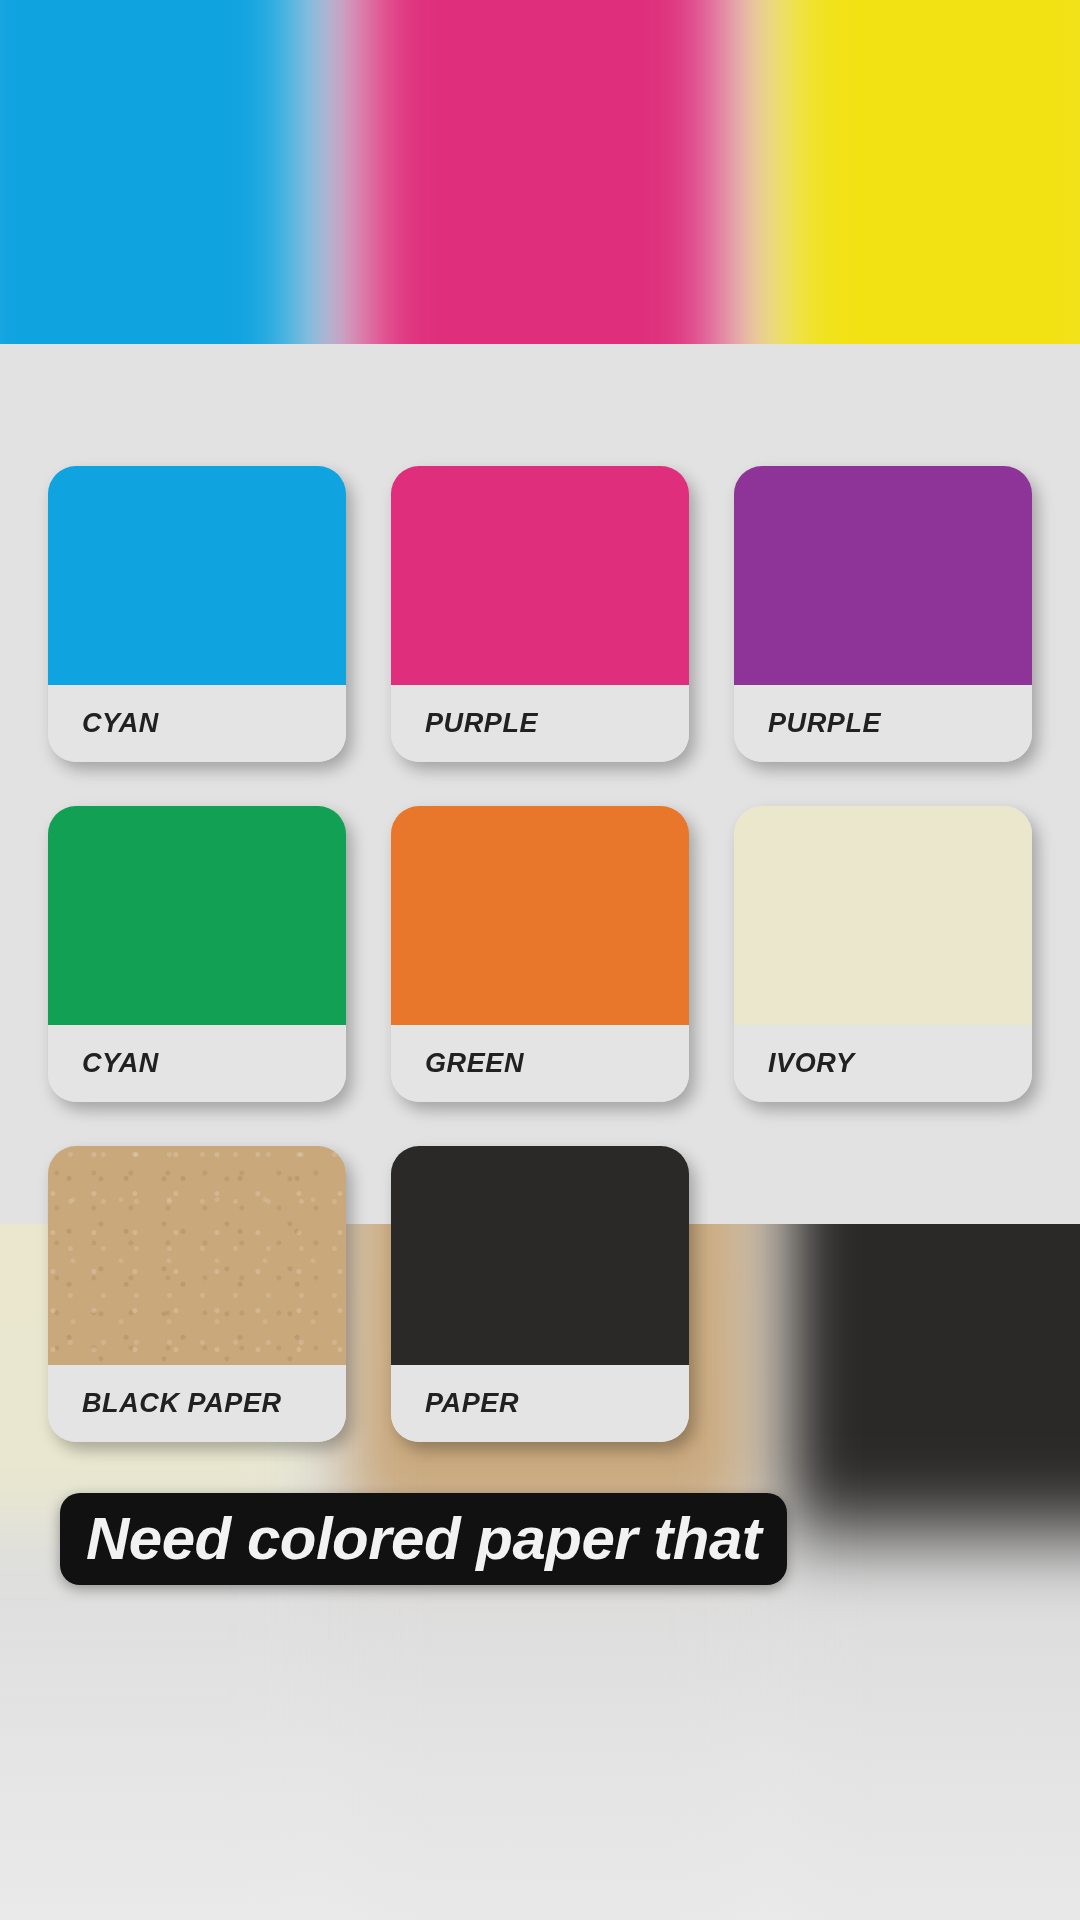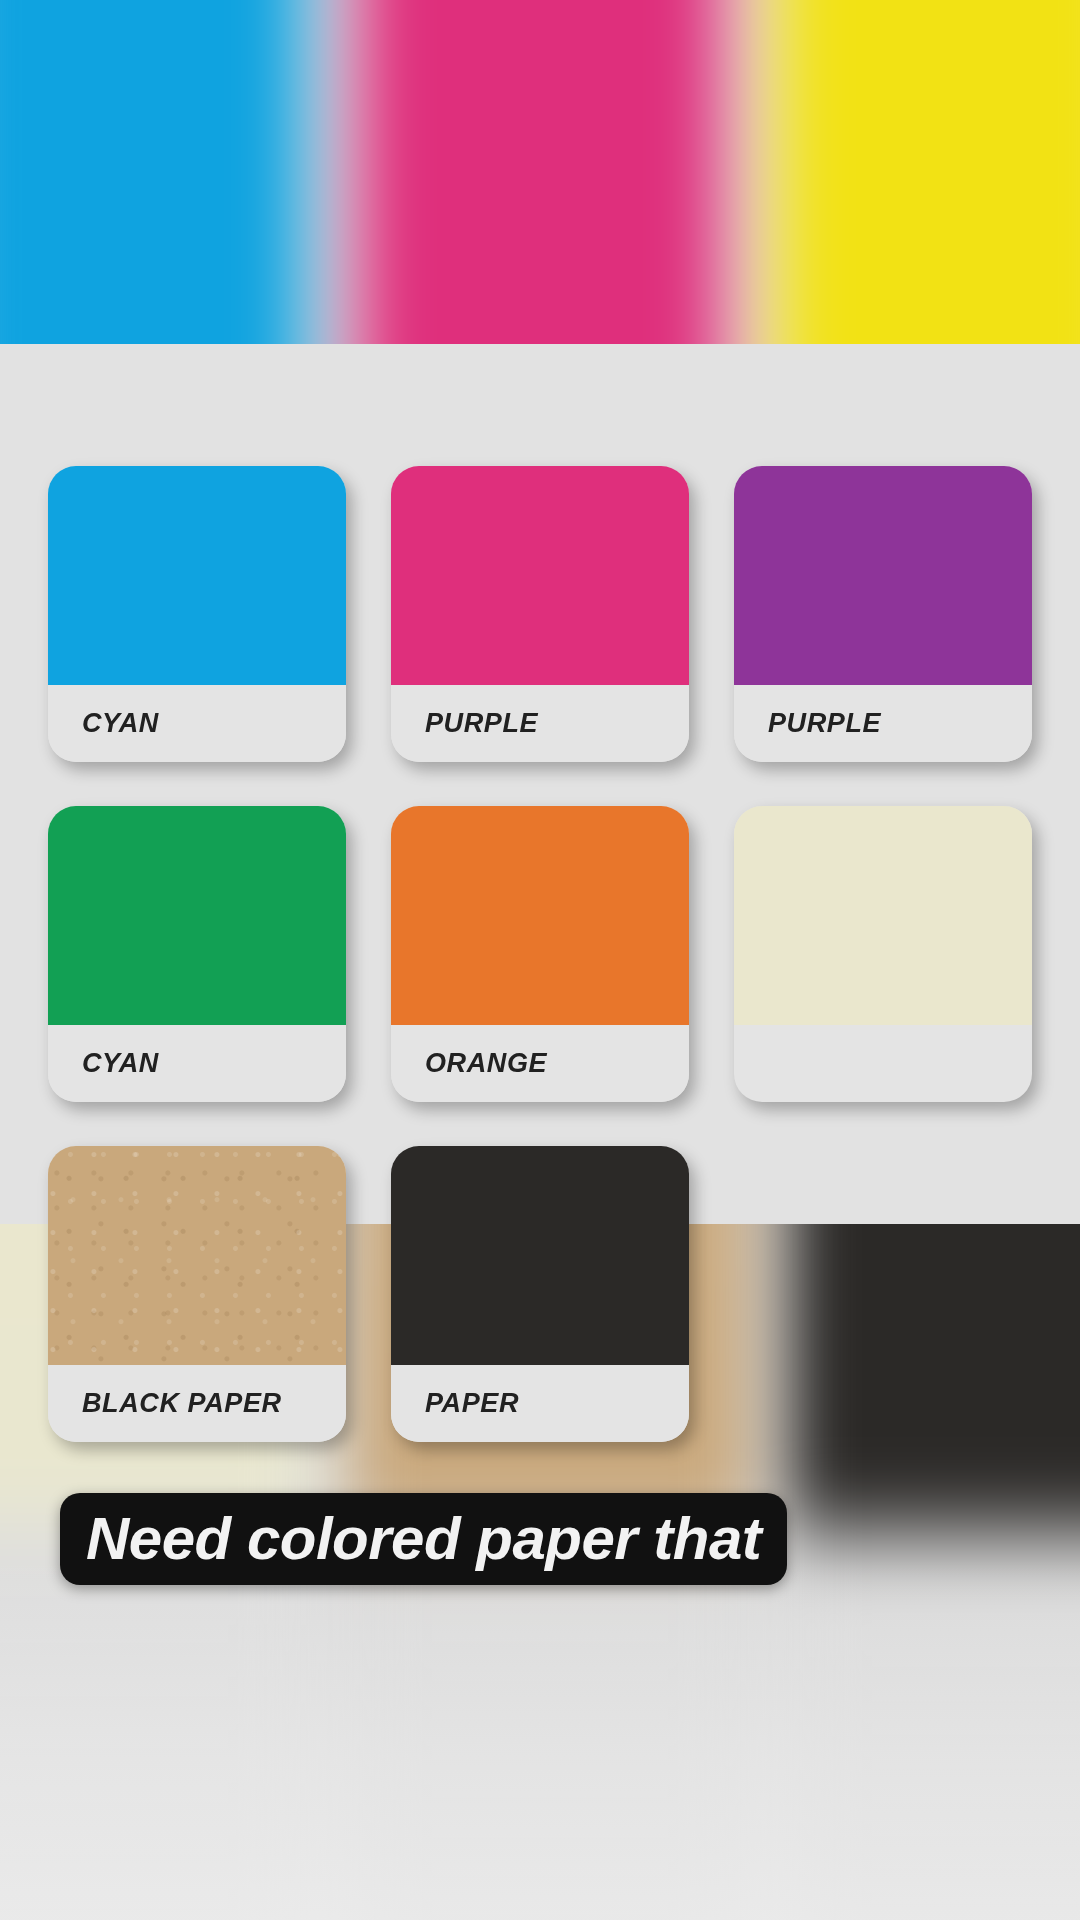--- a/index.html
+++ b/index.html
@@ -194,26 +194,29 @@
       <div class="card">
         <div class="swatch" style="background:#12A054"></div>
         <div class="label-strip">
           <span>CYAN</span>
         </div>
       </div>
 
       <div class="card">
         <div class="swatch" style="background:#E8762B"></div>
         <div class="label-strip">
-          <span>ORANGE</span>
+          <span>GREEN</span>
         </div>
       </div>
 
       <div class="card">
         <div class="swatch" style="background:#EAE7CD"></div>
+        <div class="label-strip">
+          <span>IVORY</span>
+        </div>
       </div>
 
       <div class="card">
         <div class="swatch" style="background:#C9A87C">
           <div class="kraft-tex"></div>
         </div>
         <div class="label-strip">
           <span>BLACK PAPER</span>
         </div>
       </div>

